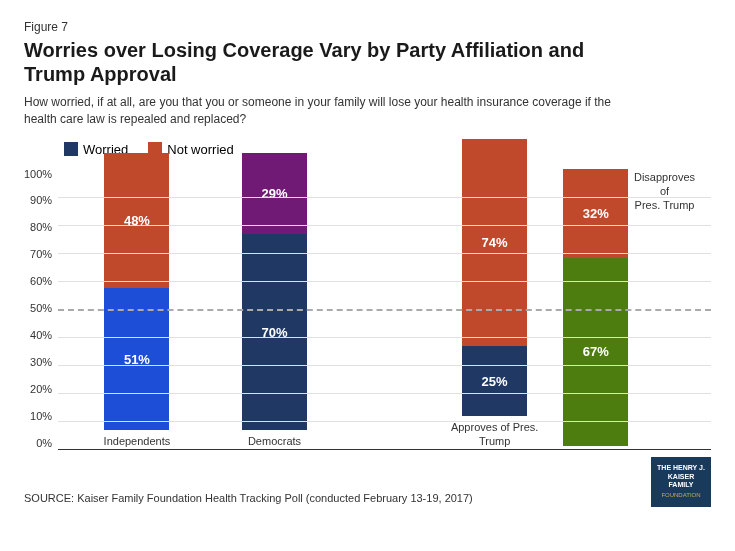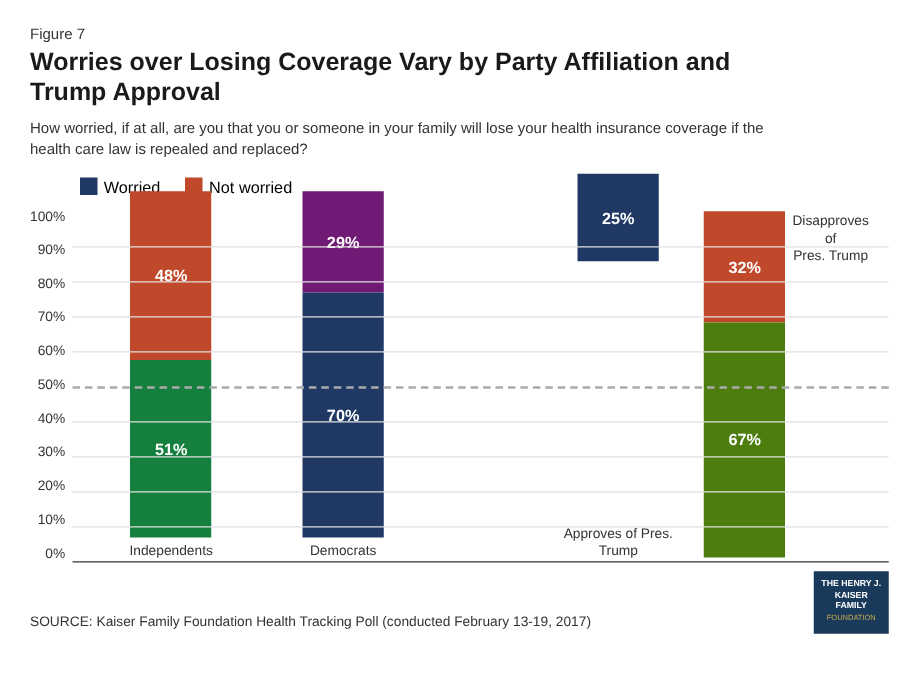--- a/index.html
+++ b/index.html
@@ -184,37 +184,38 @@
     </div>
 
     <div class="dashed-line"></div>
 
     <div style="display:flex; align-items:flex-end; height:280px; gap:0; padding:0 10px;">
 
 
       <div style="flex:1; display:flex; flex-direction:column; align-items:center;justify-content:space-between;">
         <div style="width:65px; height:280px; display:flex; flex-direction:column;">
           <div class="bar-segment" style="background:#c0492b; height:48%; font-size:13px;">48%</div>
-          <div class="bar-segment" style="background:#15803d; height:51%; font-size:13px;">51%</div>
+          <div class="bar-segment" style="background:#1d4ed8; height:51%; font-size:13px;">51%</div>
         </div>
         <div class="bar-label">Independents</div>
       </div>
 
       <div style="flex:1; display:flex; flex-direction:column; align-items:center;">
         <div style="width:65px; height:280px; display:flex; flex-direction:column;">
           <div class="bar-segment" style="background:#701a75; height:29%; font-size:13px;">29%</div>
           <div class="bar-segment" style="background:#1f3864; height:70%; font-size:13px;">70%</div>
         </div>
         <div class="bar-label">Democrats</div>
       </div>
 
       <div style="flex:0.6;"></div>
 
       <div style="flex:1; display:flex; flex-direction:column; align-items:center;">
         <div style="width:65px; height:280px; display:flex; flex-direction:column;">
+          <div class="bar-segment" style="background:#c0492b; height:74%; font-size:13px;">74%</div>
           <div class="bar-segment" style="background:#1f3864; height:25%; font-size:13px;">25%</div>
         </div>
         <div class="bar-label">Approves of Pres.<br>Trump</div>
       </div>
 
       <div style="flex:1; display:flex; ">
         <div style="width:65px; height:280px; display:flex; flex-direction:column;">
           <div class="bar-segment" style="background:#c0492b; height:32%; font-size:13px;">32%</div>
           <div class="bar-segment" style="background:#4d7c0f; height:67%; font-size:13px;">67%</div>
         </div>

